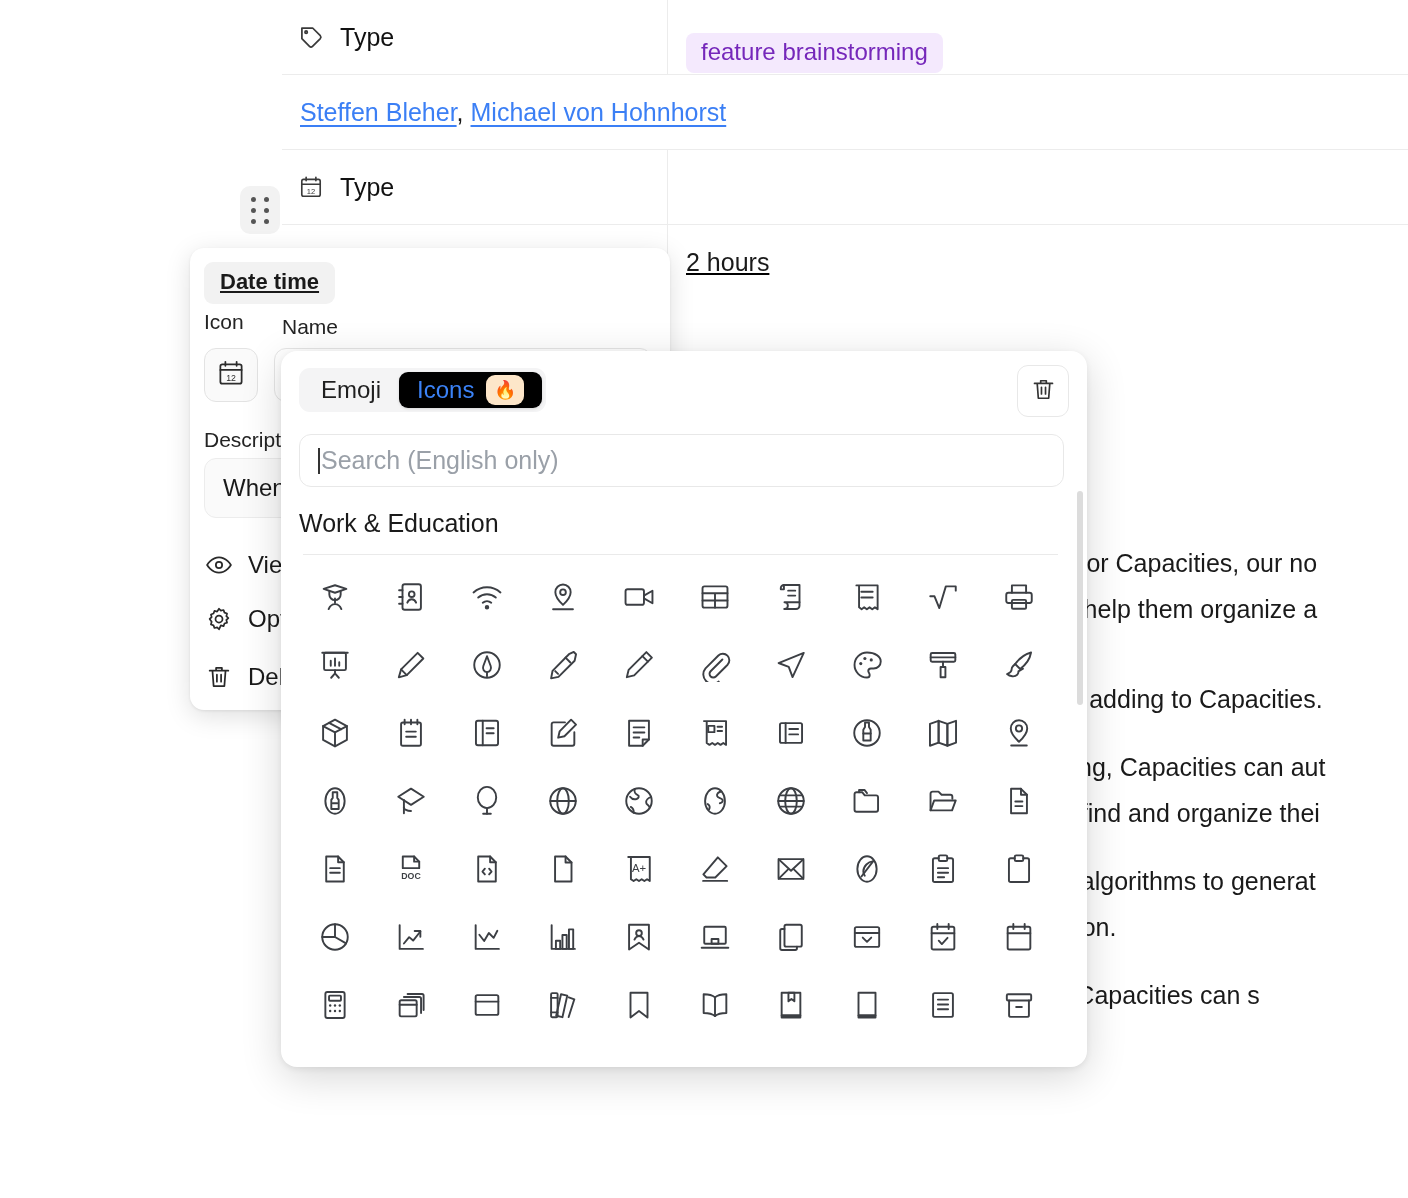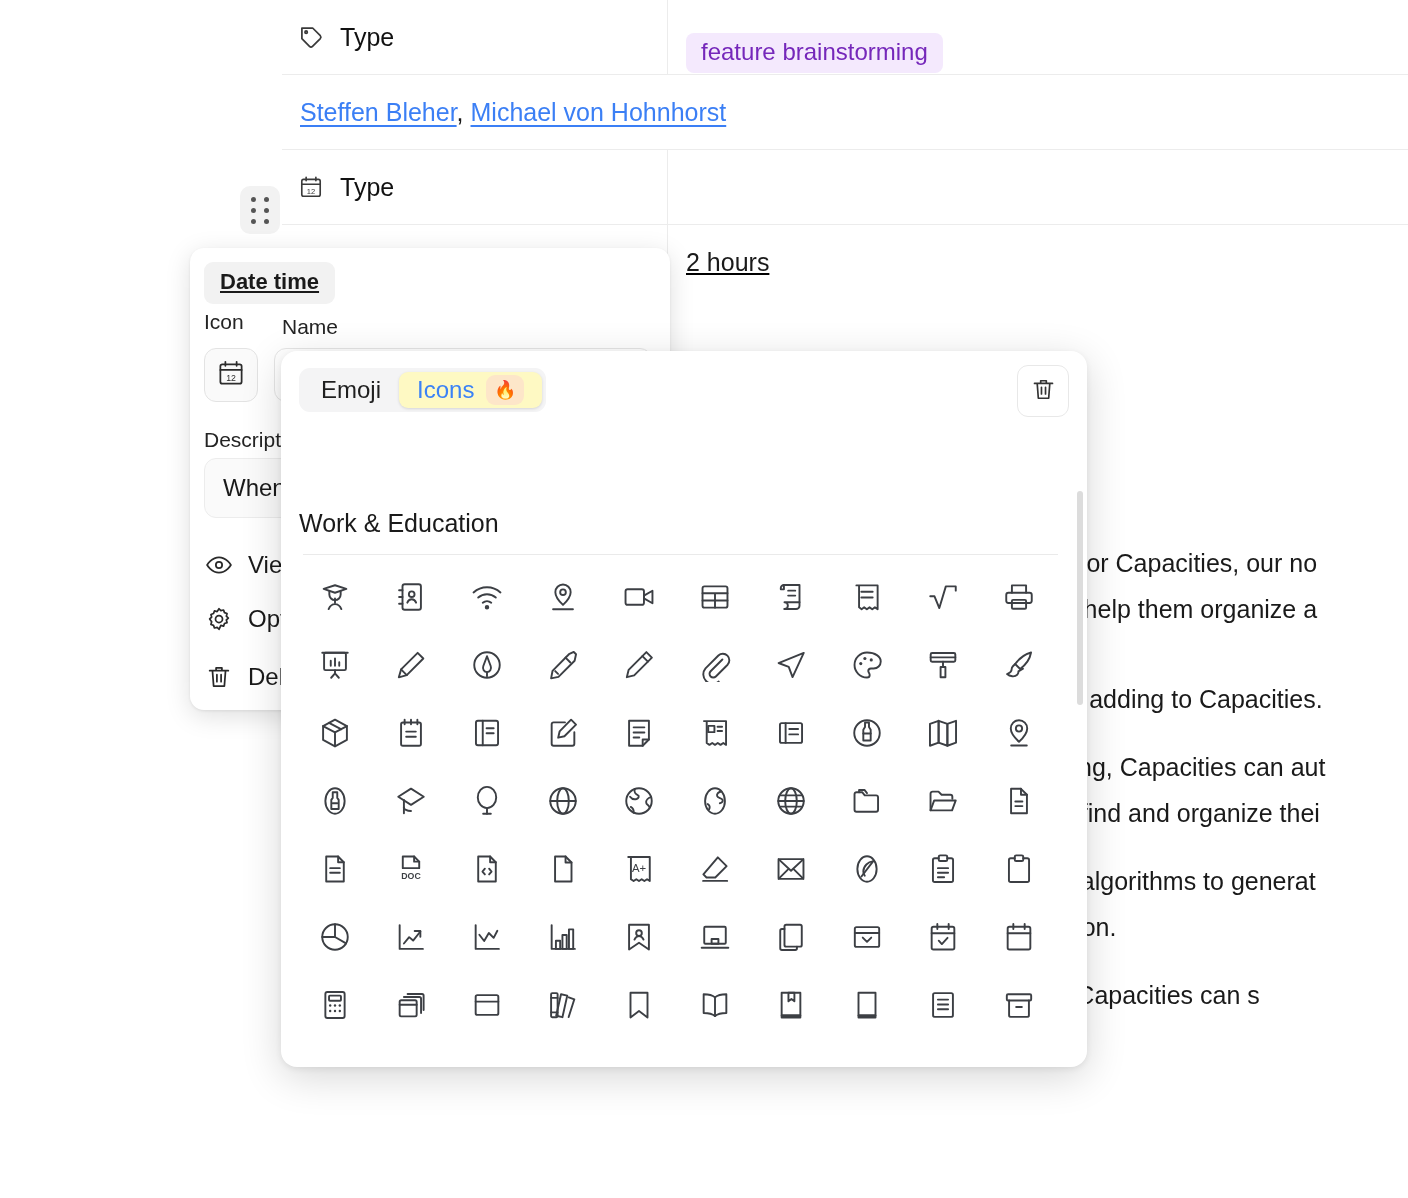--- a/index.html
+++ b/index.html
@@ -265,21 +265,21 @@
     display: flex;
     align-items: center;
     height: 100%;
     padding: 0 18px;
     border-radius: 9px;
     font-size: 24px;
     color: #1f1f1f;
     box-sizing: border-box;
   }
   .tab.active {
-    background: #fef9c3;
+    background: #000000;
     color: #3b82f6;
     box-shadow: 0 1px 3px rgba(0,0,0,0.13);
   }
   .tab .flame-badge {
     margin-left: 12px;
     width: 38px;
     height: 30px;
     border-radius: 9px;
     background: #fde6c9;
     display: flex;
@@ -527,20 +527,24 @@
       <div class="trash-btn">
         <span>
           <svg width="27" height="27" viewBox="0 0 24 24" fill="none" stroke="#343434" stroke-width="1.5" stroke-linecap="round" stroke-linejoin="round">
             <path d="M4 6.6h16M9.5 6.6V4.2h5v2.4M6.4 6.6l1 13.2h9.2l1-13.2"></path>
             <path d="M10.2 10v6M13.8 10v6"></path>
           </svg>
         </span>
       </div>
     </div>
 
+    <div class="search-wrap">
+      <span class="search-caret"></span>
+      <input class="search-input" type="text" placeholder="Search (English only)" style="">
+    </div>
 
     <div class="cat-title">Work &amp; Education</div>
     <div class="cat-rule"></div>
 
     <div class="icon-grid">
 
       <div class="icon-cell">
           <svg width="34" height="34" viewBox="0 0 24 24" fill="none" stroke="#3c3f44" stroke-width="1.35" stroke-linecap="round" stroke-linejoin="round">
             <path d="M4 6.3l8-2.6 8 2.6-8 2.7z"></path>
             <path d="M8 8v2.2a4 4 0 0 0 8 0V8"></path>

